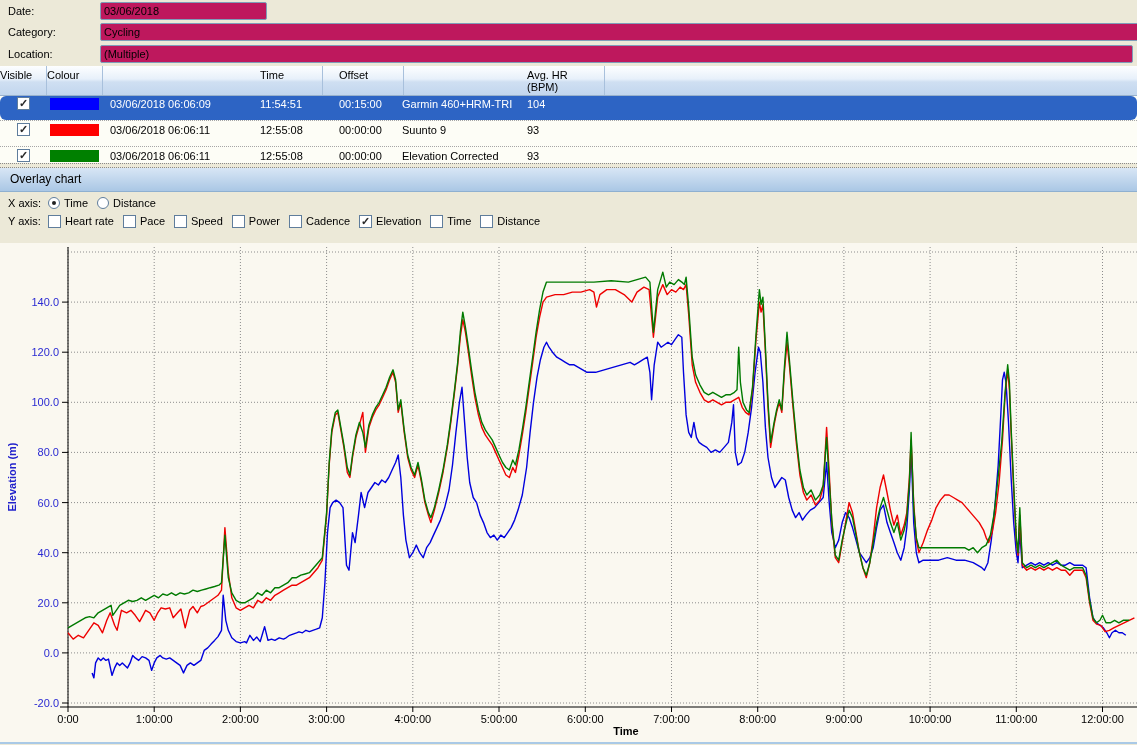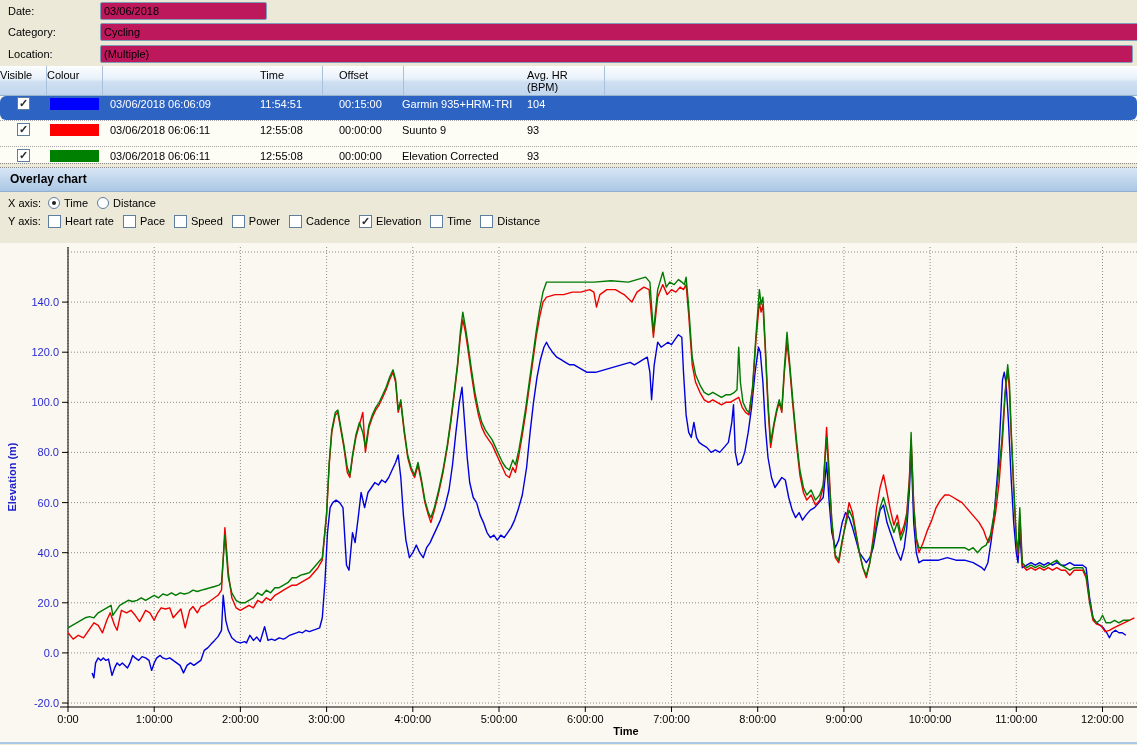--- a/index.html
+++ b/index.html
@@ -42,21 +42,21 @@
   .cb.checked::after{content:"\2713";position:absolute;left:1px;top:-1px;font-size:11px;font-weight:bold;color:#2a2a2a;line-height:13px;}
   .rowcb{position:absolute;left:17px;top:1px;}
   .radio{width:12px;height:12px;border-radius:50%;background:#fff;border:1px solid #5f7d9c;box-sizing:border-box;
       display:inline-block;position:relative;vertical-align:middle;}
   .radio.on::after{content:"";position:absolute;left:3px;top:3px;width:4px;height:4px;border-radius:50%;background:#222;}
   
   .splitter{position:absolute;left:0;top:163px;width:1137px;height:3px;
     border-top:1px dotted #8a8a8a;border-bottom:1px dotted #8a8a8a;box-sizing:content-box;}
   .sectionbar{position:absolute;left:0;top:168px;width:1137px;height:24px;
     background:linear-gradient(#d8e6f5,#aac7e5);border-bottom:1px solid #8fb0d0;box-sizing:border-box;}
-  .sectionbar .title{font-weight:bold;font-size:12px;padding:4px 0 0 10px;display:block;}
+  .sectionbar .title{font-weight:normal;font-size:12px;padding:4px 0 0 10px;display:block;}
   
   .ctlrow{position:absolute;left:0;width:1137px;height:18px;line-height:18px;}
   .ctlrow .lab{position:absolute;left:8px;}
   .ctl-items{position:absolute;left:48px;top:0;display:flex;align-items:center;gap:9px;height:18px;}
   .pair{display:flex;align-items:center;gap:4px;}
   
   .chart-panel{position:absolute;left:0;top:243px;width:1137px;height:499px;
     background:#faf8f0;border-bottom:2px solid #a9c9e6;box-sizing:content-box;}
   svg text{font-family:"Liberation Sans",sans-serif;font-size:11px;}
 </style>
@@ -90,21 +90,21 @@
   <div class="trow selected">
     <span class="cell c0">
         <span class="cb rowcb checked"></span>
       </span>
     <span class="cell c1">
         <span class="swatch" style="background: rgb(0, 0, 255);"></span>
       </span>
     <span class="cell c2">03/06/2018 06:06:09</span>
     <span class="cell c3">11:54:51</span>
     <span class="cell c4">00:15:00</span>
-    <span class="cell c5">Garmin 935+HRM-TRI</span>
+    <span class="cell c5">Garmin 460+HRM-TRI</span>
     <span class="cell c6">104</span>
   </div>
   <div class="rsep"></div>
   <div class="trow">
     <span class="cell c0">
         <span class="cb rowcb checked"></span>
       </span>
     <span class="cell c1">
         <span class="swatch" style="background: rgb(255, 0, 0);"></span>
       </span>

